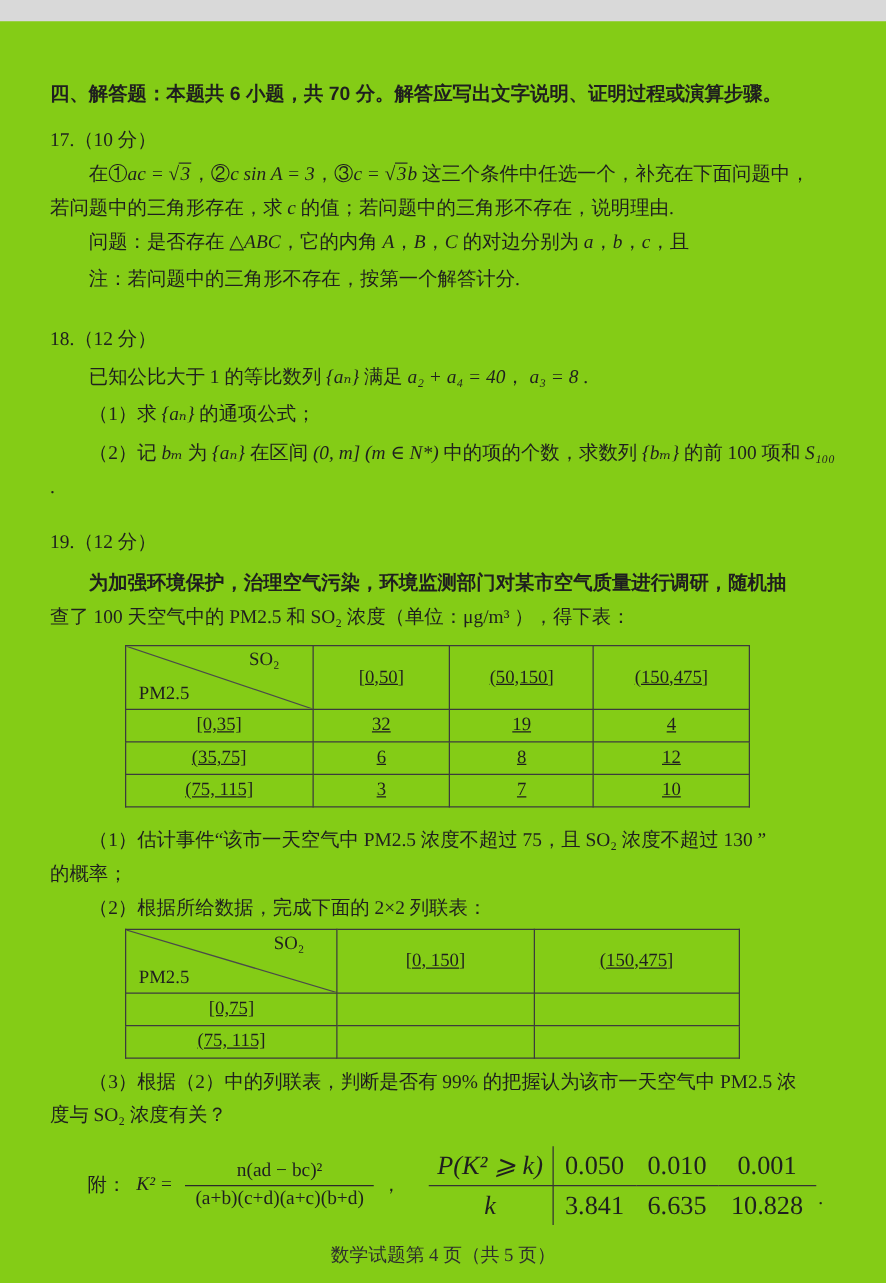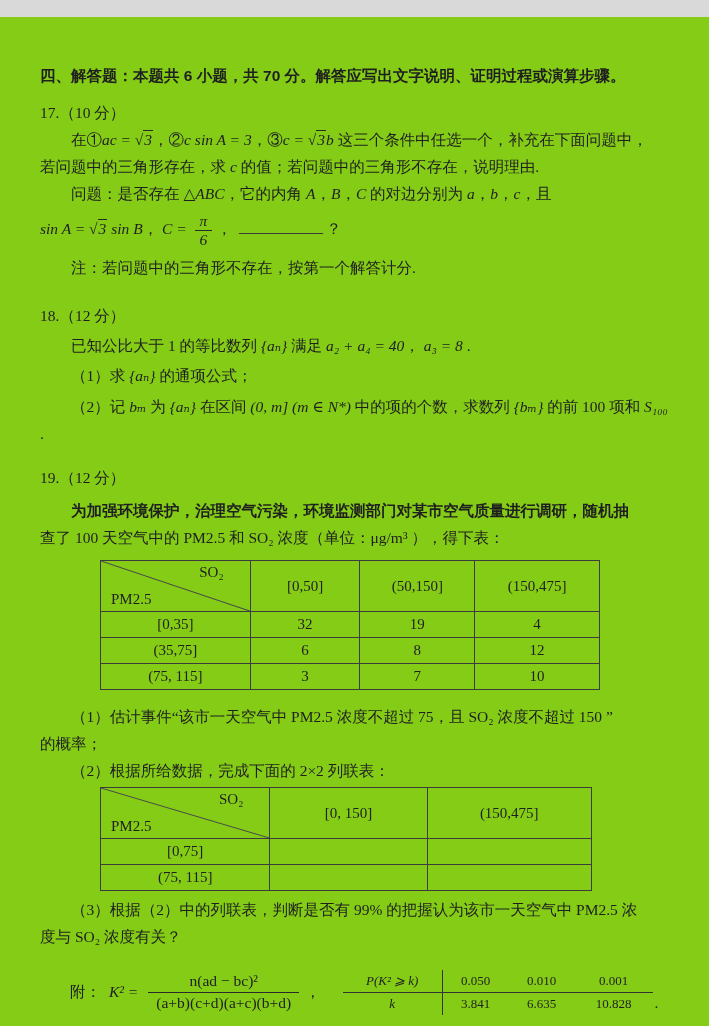--- a/index.html
+++ b/index.html
@@ -37,65 +37,61 @@
   .mt9{margin-top:9px;} .mt12{margin-top:12px;} .mt13{margin-top:13px;} .mt17{margin-top:17px;} .mt21{margin-top:21px;}
 
   table.gridtbl {
     border-collapse:collapse; margin-left:60px; font-size:15px;
     table-layout:fixed;
   }
   table.gridtbl td {
     border:1.2px solid #3c3c3c; text-align:center; vertical-align:middle;
     padding:0; height:25px; overflow:hidden;
   }
-  table.gridtbl { border:1.6px solid #333; }
+  table.gridtbl { border:1.6px solid #333;text-decoration:underline; }
   table.gridtbl tr.hdr td { height:50px; }
   .t1 { width:500px; }
   .t2 { width:492px; }
   td.diag { position:relative; }
   td.diag svg { position:absolute; left:0; top:0; width:100%; height:100%; display:block; }
   td.diag .dtop { position:absolute; top:3px; right:26px; }
   td.diag .dbot { position:absolute; bottom:3px; left:10px; }
 
   .formula {
     display:flex; align-items:center; margin-left:30px; margin-top:14px;
     height:56px; font-size:15.5px;
   }
   .formula .gap { margin-left:8px; }
   .bigfrac { display:inline-flex; flex-direction:column; text-align:center;
              margin:0 6px 0 10px; line-height:1.3; }
   .bigfrac .fr-n { display:block; padding:0 8px; }
   .bigfrac .fr-d { display:block; border-top:1.3px solid #2a2a2a; padding:0 8px; }
   .ptable {
     display:grid; grid-template-columns:100px 66px 66px 78px;
-    margin-left:22px; font-size:13px; align-items:center;
+    margin-left:22px; font-size:21px; align-items:center;
   }
   .ptable span { text-align:center; padding:3px 0; }
   .ptable .vline { border-right:1.4px solid #333; }
   .ptable .r2 { border-top:1.4px solid #333; }
   .ptable .ital { font-style:italic; }
   .enddot { align-self:flex-end; padding-bottom:8px; margin-left:2px; }
 
   .footer { text-align:center; margin-top:16px; color:#2e2e2e; font-size:15px; }
 </style>
 </head>
 <body>
 
 <div class="page">
 
   <p class="bold-head">四、解答题：本题共 6 小题，共 70 分。解答应写出文字说明、证明过程或演算步骤。</p>
 
   <p class="mt12">17.（10 分）</p>
   <p class="ind"><span class="sg-t">在①</span><span class="sg-m">ac = </span><span class="sg-sq"><span class="rad">√</span><span class="rad-o">3</span></span><span class="sg-t">，②</span><span class="sg-m">c sin A = 3</span><span class="sg-t">，③</span><span class="sg-m">c = </span><span class="sg-sq"><span class="rad">√</span><span class="rad-o">3</span></span><span class="sg-m">b</span><span class="sg-t"> 这三个条件中任选一个，补充在下面问题中，</span></p>
   <p><span class="sg-t">若问题中的三角形存在，求 </span><span class="sg-m">c</span><span class="sg-t"> 的值；若问题中的三角形不存在，说明理由.</span></p>
   <p class="ind"><span class="sg-t">问题：是否存在 </span><span class="sg-m">△ABC</span><span class="sg-t">，它的内角 </span><span class="sg-m">A</span><span class="sg-t">，</span><span class="sg-m">B</span><span class="sg-t">，</span><span class="sg-m">C</span><span class="sg-t"> 的对边分别为 </span><span class="sg-m">a</span><span class="sg-t">，</span><span class="sg-m">b</span><span class="sg-t">，</span><span class="sg-m">c</span><span class="sg-t">，且</span></p>
-  <p class="sinline"><span class="sg-m">sin A = </span><span class="sg-sq"><span class="rad">√</span><span class="rad-o">3</span></span><span class="sg-m"> sin B</span><span class="sg-t">，  </span><span class="sg-m">C = </span><span class="sg-frac">
-        <span class="fr-n">π</span>
-        <span class="fr-d">6</span>
-      </span><span class="sg-t">，</span><span class="sg-blank"></span><span class="sg-t">？</span></p>
   <p class="ind mt3">注：若问题中的三角形不存在，按第一个解答计分.</p>
 
   <p class="mt21">18.（12 分）</p>
   <p class="ind mt3"><span class="sg-t">已知公比大于 1 的等比数列 </span><span class="sg-m">{aₙ}</span><span class="sg-t"> 满足 </span><span class="sg-m">a₂ + a₄ = 40</span><span class="sg-t">，  </span><span class="sg-m">a₃ = 8</span><span class="sg-t"> .</span></p>
   <p class="ind mt3"><span class="sg-t">（1）求 </span><span class="sg-m">{aₙ}</span><span class="sg-t"> 的通项公式；</span></p>
   <p class="ind mt4"><span class="sg-t">（2）记 </span><span class="sg-m">bₘ</span><span class="sg-t"> 为 </span><span class="sg-m">{aₙ}</span><span class="sg-t"> 在区间 </span><span class="sg-m">(0, m] (m ∈ N*)</span><span class="sg-t"> 中的项的个数，求数列 </span><span class="sg-m">{bₘ}</span><span class="sg-t"> 的前 100 项和 </span><span class="sg-m">S₁₀₀</span><span class="sg-t"> .</span></p>
 
   <p class="mt17">19.（12 分）</p>
   <p class="ind mt6">为加强环境保护，治理空气污染，环境监测部门对某市空气质量进行调研，随机抽</p>
   <p>查了 100 天空气中的 PM2.5 和 SO₂ 浓度（单位：μg/m³ ），得下表：</p>
@@ -134,21 +130,21 @@
     </tr>
     <tr>
       <td>(75, 115]</td>
       <td>3</td>
       <td>7</td>
       <td>10</td>
     </tr>
   </tbody>
     </table>
 
-  <p class="ind mt13">（1）估计事件“该市一天空气中 PM2.5 浓度不超过 75，且 SO₂ 浓度不超过 150 ”</p>
+  <p class="ind mt13">（1）估计事件“该市一天空气中 PM2.5 浓度不超过 75，且 SO₂ 浓度不超过 130 ”</p>
   <p>的概率；</p>
   <p class="ind">（2）根据所给数据，完成下面的 2×2 列联表：</p>
 
   <table class="gridtbl t2 mt3">
     <colgroup>
         <col style="width:34.5%">
         <col style="width:32%">
         <col style="width:33.5%">
       </colgroup>
     <tbody>

